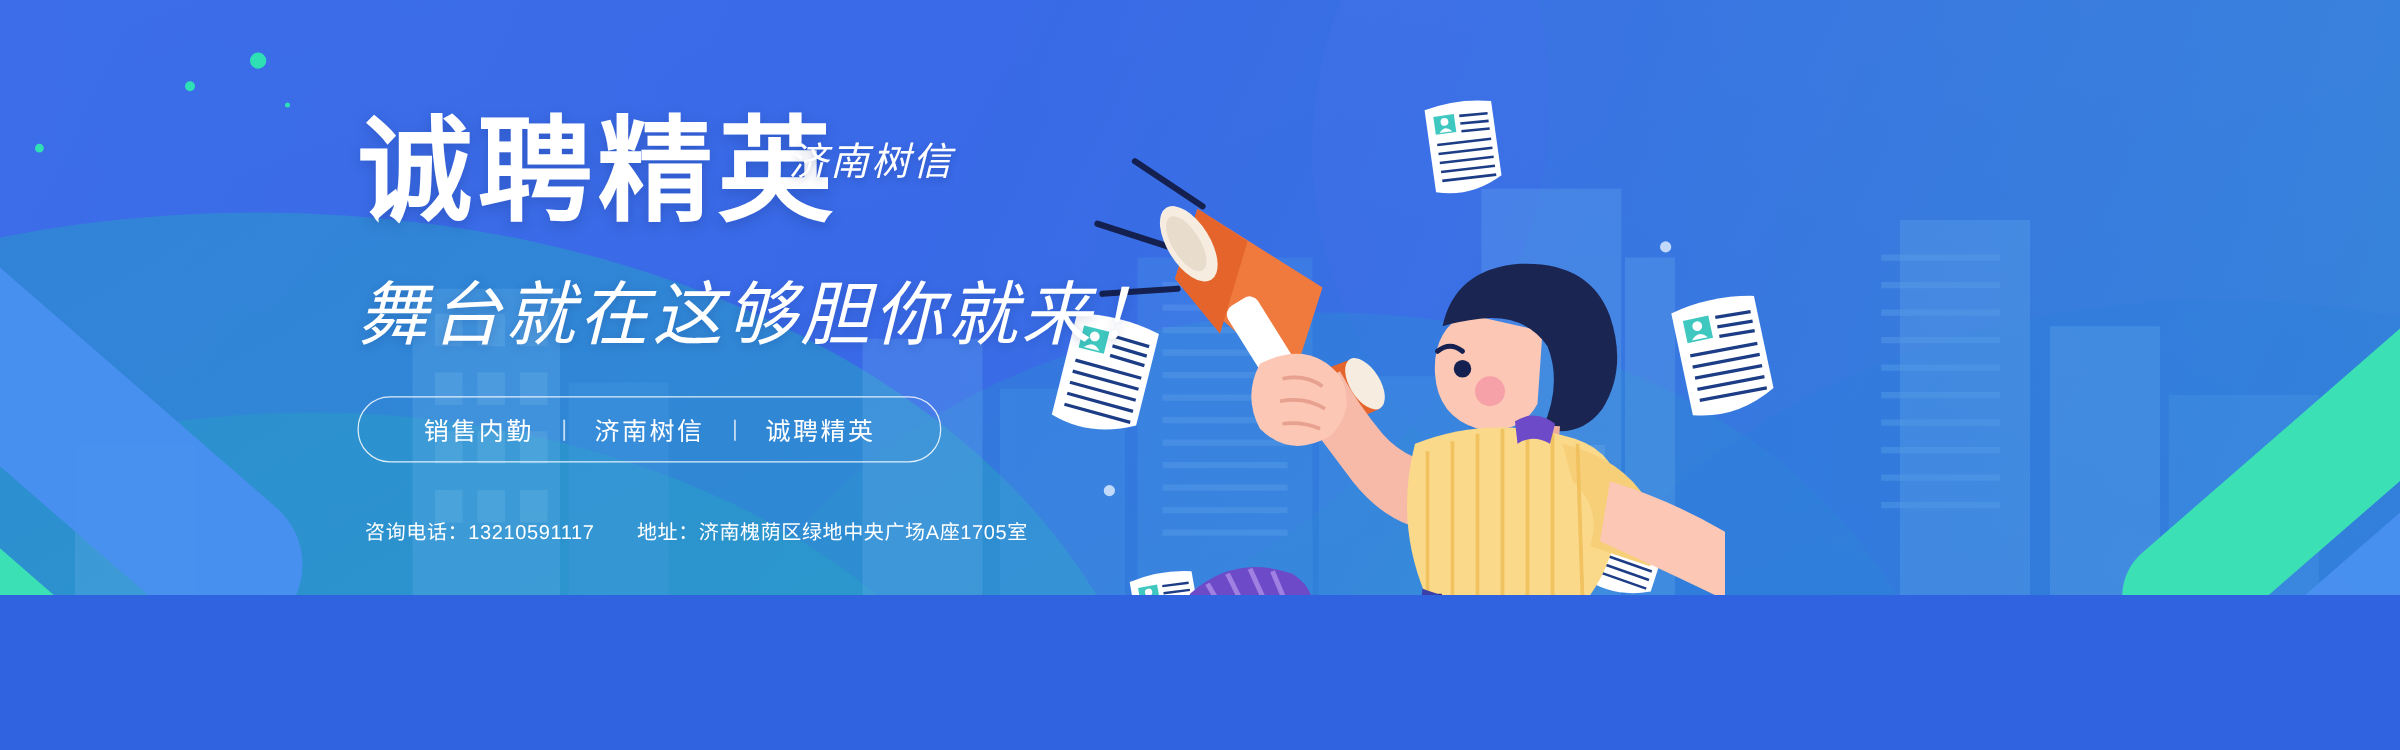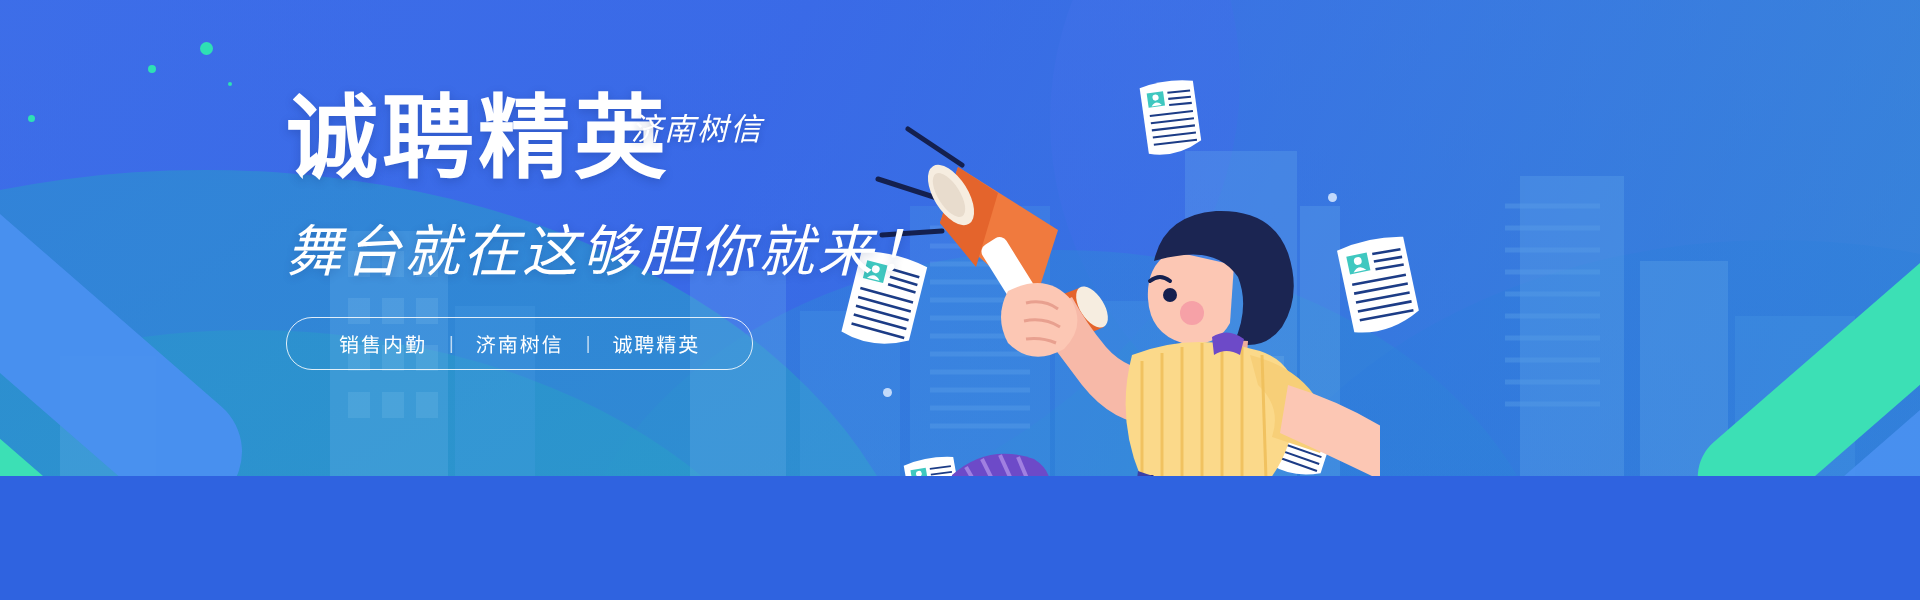--- a/index.html
+++ b/index.html
@@ -399,14 +399,22 @@
 
     <div id="tags">
       <span class="tag">销售内勤</span>
       <span class="sep">|</span>
       <span class="tag">济南树信</span>
       <span class="sep">|</span>
       <span class="tag">诚聘精英</span>
     </div>
   </div>
 
+  <div id="contact">
+    <span>
+      <span>咨询电话：</span><span>13210591117</span>
+    </span>
+    <span>
+      <span>地址：</span><span>济南槐荫区绿地中央广场A座1705室</span>
+    </span>
+  </div>
 
 </div>
 
 </body></html>

